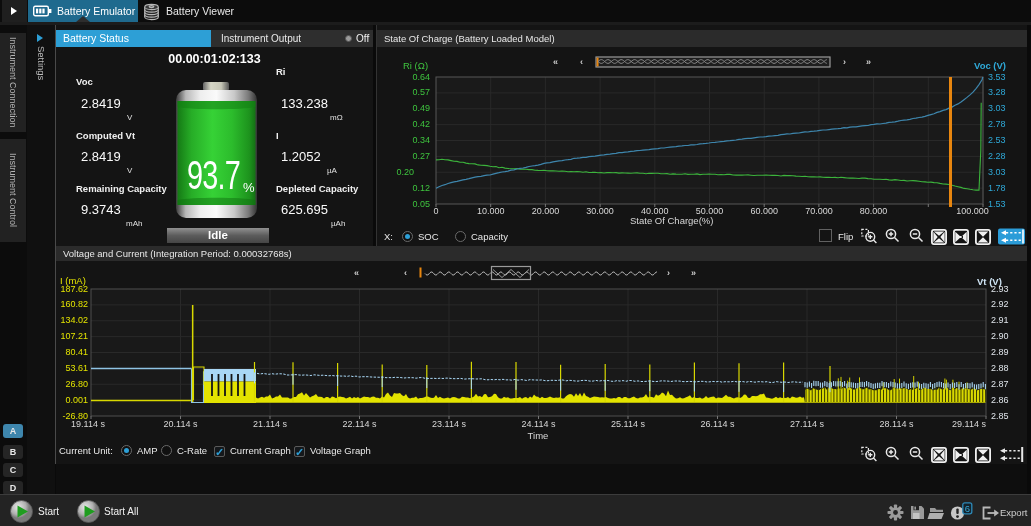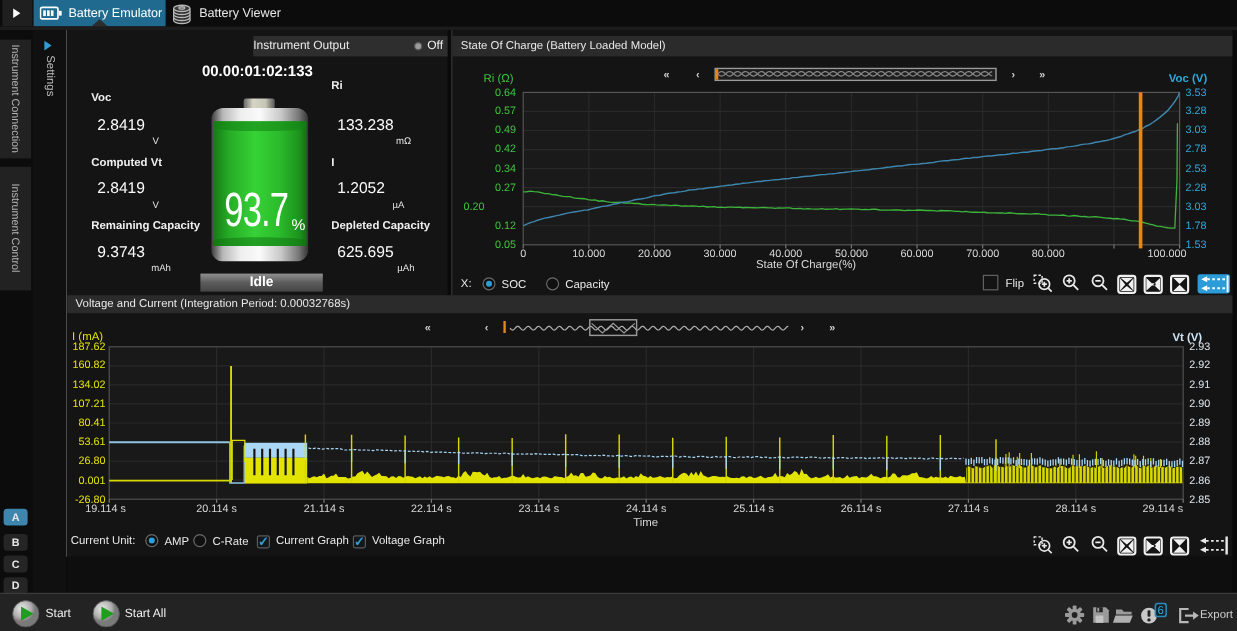--- a/index.html
+++ b/index.html
@@ -52,21 +52,22 @@
 <div class="sbtn" style="top:445px">B</div>
 <div class="sbtn" style="top:463px">C</div>
 <div class="sbtn" style="top:481px">D</div>
 
 <div class="abs" style="left:27px;top:25px;width:28px;height:469px;background:#101010"></div>
 <div class="abs" style="left:37px;top:34px;width:0;height:0;border-left:6px solid #2d9fd6;border-top:4px solid transparent;border-bottom:4px solid transparent"></div>
 <div class="abs vtext" style="left:36px;top:46px;color:#bcbcbc;font-size:9.5px">Settings</div>
 <div class="abs" style="left:55px;top:25px;width:1px;height:439px;background:#4a4a4a"></div>
 
 <div class="abs" style="left:56px;top:25px;width:317px;height:221px;background:#141414"></div>
-<div class="abs" style="left:211px;top:30px;width:162px;height:17px;background:#2e2e2e;color:#e8e8e8;font-size:10px;line-height:17px;">Instrument Output</div>
+<div class="abs" style="left:56px;top:30px;width:155px;height:17px;background:#2d9fd6;color:#fff;font-size:10.5px;line-height:17px;padding-left:7px">Battery Status</div>
+<div class="abs" style="left:211px;top:30px;width:162px;height:17px;background:#2e2e2e;color:#e8e8e8;font-size:10px;line-height:17px;padding-left:10px">Instrument Output</div>
 <div class="abs" style="left:345px;top:35px;width:7px;height:7px;border-radius:50%;background:#9a9a9a;border:1px solid #555"></div>
 <div class="abs" style="left:356px;top:31px;color:#f0f0f0;font-size:10px;line-height:15px">Off</div>
 <div class="abs" style="left:56px;top:52px;width:317px;text-align:center;color:#fff;font-weight:bold;font-size:12.5px">00.00:01:02:133</div>
 
 <div class="lbl" style="left:76px;top:76px">Voc</div>
 <div class="lbl" style="left:276px;top:66px">Ri</div>
 <div class="val" style="left:81px;top:96px">2.8419</div>
 <div class="val" style="left:281px;top:96px">133.238</div>
 <div class="unit" style="left:127px;top:113px">V</div>
 <div class="unit" style="left:330px;top:113px">mΩ</div>
@@ -134,21 +135,21 @@
 <div class="abs" style="left:866px;top:57px;color:#cfcfcf;font-size:9px;font-weight:bold">»</div>
 
 <div class="al g" style="left:403px;top:60px;font-size:9.5px">Ri (Ω)</div>
 <div class="al c" style="left:974px;top:60px;font-size:9.5px;font-weight:bold">Voc (V)</div>
 <div class="al g" style="left:392px;top:71.5px;width:38px;text-align:right">0.64</div>
     <div class="al g" style="left:392px;top:87.4px;width:38px;text-align:right">0.57</div>
     <div class="al g" style="left:392px;top:103.2px;width:38px;text-align:right">0.49</div>
     <div class="al g" style="left:392px;top:119.1px;width:38px;text-align:right">0.42</div>
     <div class="al g" style="left:392px;top:135.0px;width:38px;text-align:right">0.34</div>
     <div class="al g" style="left:392px;top:150.9px;width:38px;text-align:right">0.27</div>
-    <div class="al g" style="left:376px;top:166.8px;width:38px;text-align:center">0.20</div>
+    <div class="al g" style="left:376px;top:166.8px;width:38px;text-align:right">0.20</div>
     <div class="al g" style="left:392px;top:182.6px;width:38px;text-align:right">0.12</div>
     <div class="al g" style="left:392px;top:198.5px;width:38px;text-align:right">0.05</div>
     <div class="al c" style="left:988px;top:71.5px;width:30px">3.53</div>
     <div class="al c" style="left:988px;top:87.4px;width:30px">3.28</div>
     <div class="al c" style="left:988px;top:103.2px;width:30px">3.03</div>
     <div class="al c" style="left:988px;top:119.1px;width:30px">2.78</div>
     <div class="al c" style="left:988px;top:135.0px;width:30px">2.53</div>
     <div class="al c" style="left:988px;top:150.9px;width:30px">2.28</div>
     <div class="al c" style="left:988px;top:166.8px;width:30px">3.03</div>
     <div class="al c" style="left:988px;top:182.6px;width:30px">1.78</div>

